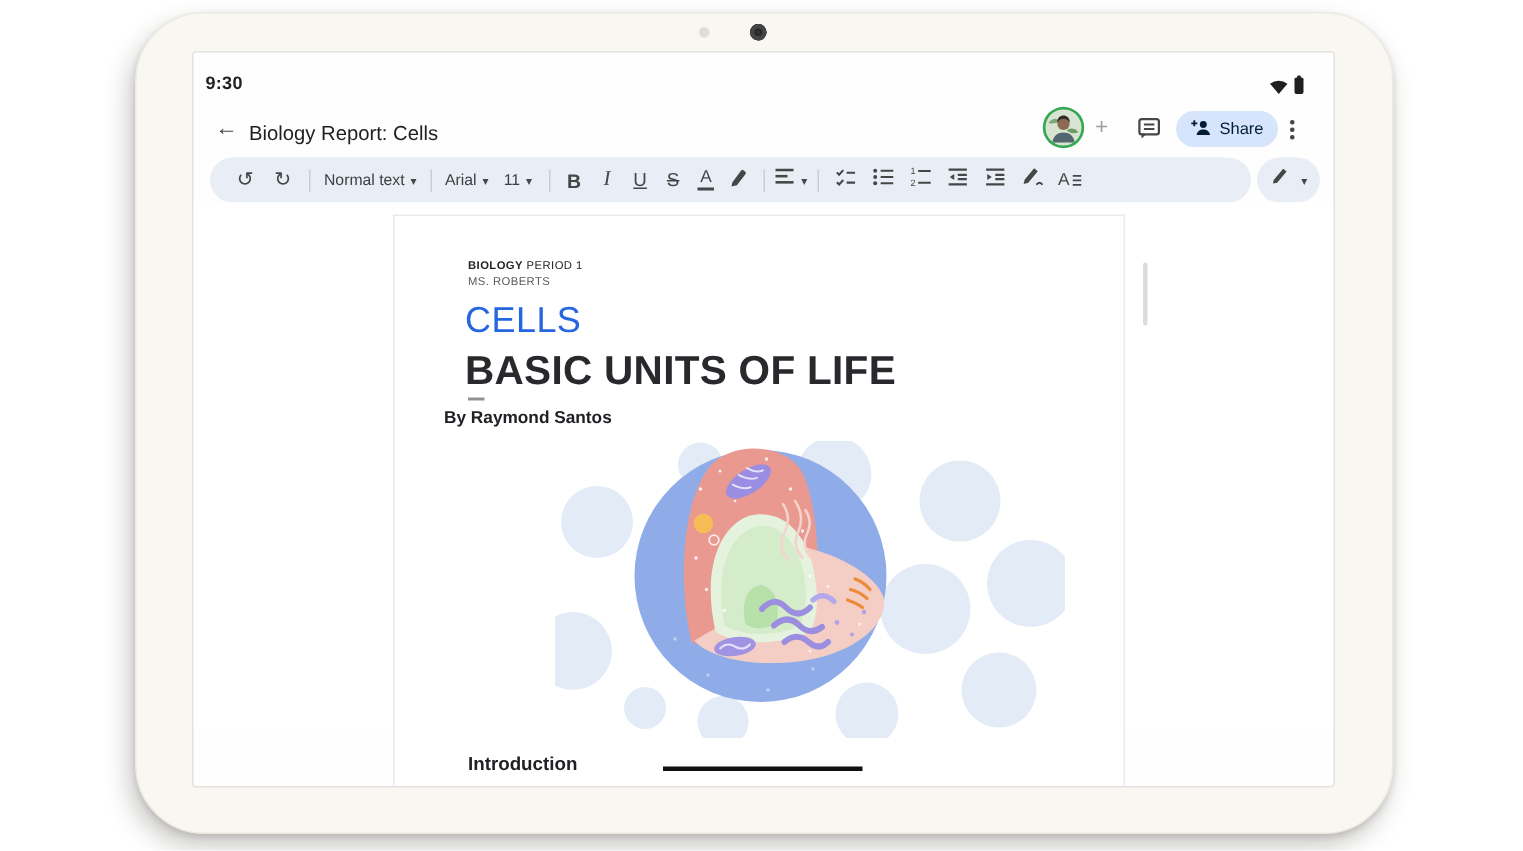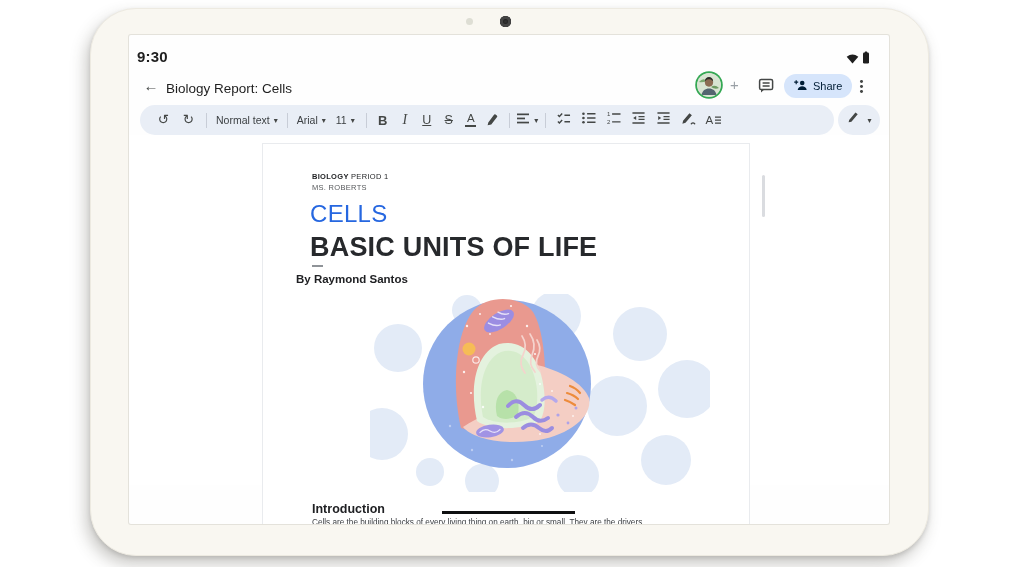--- a/index.html
+++ b/index.html
@@ -10,21 +10,21 @@
   .tablet{position:absolute;left:90px;top:8px;width:837px;height:546px;background:#F9F7F1;
           border:1px solid #EDEAE1;border-radius:46px;box-shadow:-4px 8px 16px rgba(60,58,48,.28),0 2px 4px rgba(0,0,0,.12)}
   .cam-sensor{left:375px;top:9px;width:7px;height:7px;border-radius:50%;background:#DEDED4}
   .cam-lens{left:409px;top:7px;width:11px;height:11px;border-radius:50%;background:#3B3B3B;box-shadow:inset 0 0 0 3px #444,inset 0 0 2px 4px #222}
 
   
   .screen{position:absolute;left:38px;top:26px;width:760px;height:489px;background:#FEFEFE;
           box-shadow:0 0 0 1px rgba(120,118,108,.16);border-radius:2px;overflow:hidden}
 
   
-  .time{left:8px;top:13px;font-size:15px;font-weight:600;color:#1F1F1F;letter-spacing:.2px}
+  .time{left:8px;top:13px;font-size:12px;font-weight:600;color:#1F1F1F;letter-spacing:.2px}
   .sysicons{right:19px;top:15px;display:flex;align-items:flex-end;gap:3px}
 
   
   .back{left:13px;top:41px;font-size:15px;color:#444746;width:18px;height:18px;display:flex;align-items:center;justify-content:center}
   .doc-title{left:37px;top:46px;font-size:13.5px;color:#1F1F1F}
   .avatar{left:568px;top:38px;width:24px;height:24px;border-radius:50%;box-shadow:0 0 0 1.8px #34A853;overflow:hidden;background:#CBDCCB}
   .plus{left:601px;top:41px;font-size:15px;color:#9AA0A6;line-height:18px}
   .comment{left:629px;top:43px}
   .share{left:655px;top:39px;height:24px;padding:0 10px;border-radius:13px;background:#D6E5FB;
          display:flex;align-items:center;gap:5px;font-size:11px;font-weight:500;color:#001D35}
@@ -370,20 +370,19 @@
                 <circle cx="80" cy="132" r="1.2"></circle>
                 <circle cx="102" cy="156" r="1.2"></circle>
                 <circle cx="142" cy="166" r="1.2"></circle>
                 <circle cx="172" cy="152" r="1.1"></circle>
               </g>
           </svg>
         </div>
 
         <div class="abs introh">Introduction</div>
         <div class="abs bline"></div>
-        <div class="abs bodytxt">Cells are the building blocks of every living thing on earth, big or small. They are the drivers</div>
       </div>
 
       <div class="abs scrollbar"></div>
     </div>
 
   </div>
 </div>
 
 </body></html>

